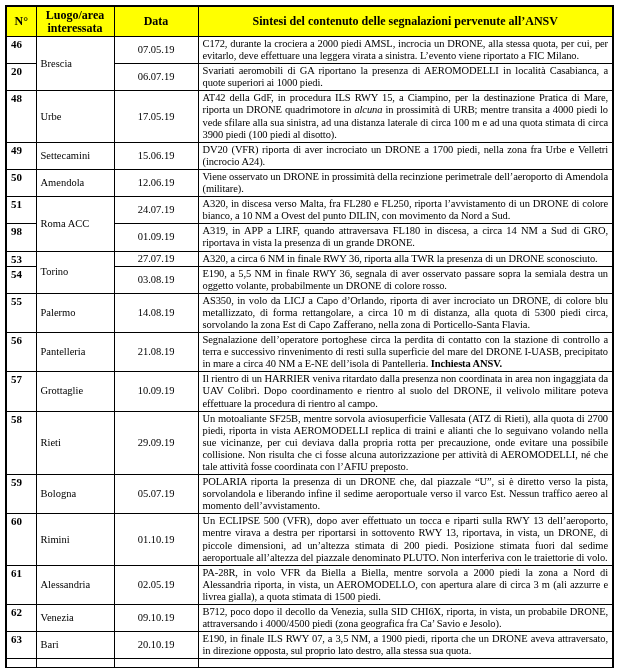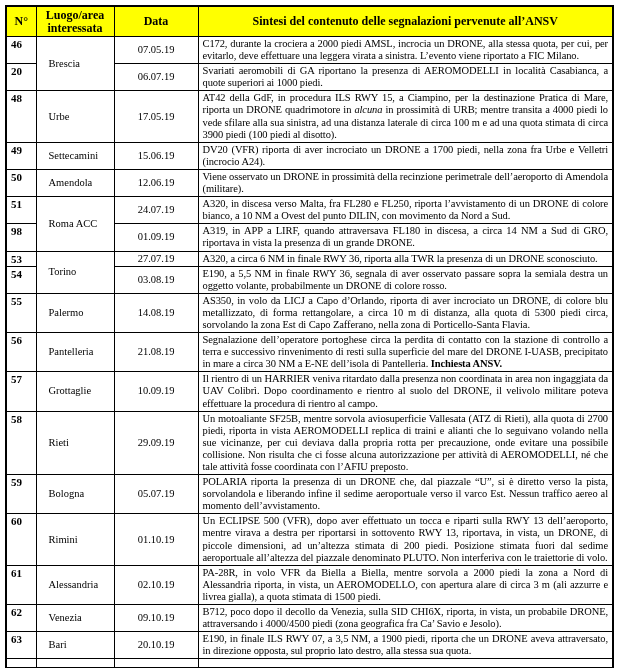--- a/index.html
+++ b/index.html
@@ -33,21 +33,21 @@
     line-height: 12.5px;
     padding: 2px 1px;
   }
   td {
     font-size: 10.5px;
     line-height: 12.1px;
     padding: 1px 4px;
     vertical-align: top;
   }
   td.num  { font-weight: bold; font-size: 11px; padding-left: 4px; }
-  td.loc  { vertical-align: middle; padding-left: 12px; }
+  td.loc  { vertical-align: middle; padding-left: 4px; }
   td.date { vertical-align: middle; text-align: center; }
   td.text { text-align: justify; letter-spacing: -0.1px; }
   tr.stub td { height: 9px; }
 </style>
 </head>
 <body>
 
 <div class="page">
   <table class="report">
     <colgroup>
@@ -119,21 +119,21 @@
         <tr>
           <td class="num">55</td>
           <td class="loc">Palermo</td>
           <td class="date">14.08.19</td>
           <td class="text"><span>AS350, in volo da LICJ a Capo d’Orlando, riporta di aver incrociato un DRONE, di colore blu metallizzato, di forma rettangolare, a circa 10 m di distanza, alla quota di 5300 piedi circa, sorvolando la zona Est di Capo Zafferano, nella zona di Porticello-Santa Flavia.</span></td>
         </tr>
         <tr>
           <td class="num">56</td>
           <td class="loc">Pantelleria</td>
           <td class="date">21.08.19</td>
-          <td class="text"><span>Segnalazione dell’operatore portoghese circa la perdita di contatto con la stazione di controllo a terra e successivo rinvenimento di resti sulla superficie del mare del DRONE I-UASB, precipitato in mare a circa 30 NM a E-NE dell’isola di Pantelleria. </span><b>Inchiesta ANSV.</b></td>
+          <td class="text"><span>Segnalazione dell’operatore portoghese circa la perdita di contatto con la stazione di controllo a terra e successivo rinvenimento di resti sulla superficie del mare del DRONE I-UASB, precipitato in mare a circa 40 NM a E-NE dell’isola di Pantelleria. </span><b>Inchiesta ANSV.</b></td>
         </tr>
         <tr>
           <td class="num">57</td>
           <td class="loc">Grottaglie</td>
           <td class="date">10.09.19</td>
           <td class="text"><span>Il rientro di un HARRIER veniva ritardato dalla presenza non coordinata in area non ingaggiata da UAV Colibrì. Dopo coordinamento e rientro al suolo del DRONE, il velivolo militare poteva effettuare la procedura di rientro al campo.</span></td>
         </tr>
         <tr>
           <td class="num">58</td>
           <td class="loc">Rieti</td>
@@ -148,21 +148,21 @@
         </tr>
         <tr>
           <td class="num">60</td>
           <td class="loc">Rimini</td>
           <td class="date">01.10.19</td>
           <td class="text"><span>Un ECLIPSE 500 (VFR), dopo aver effettuato un tocca e riparti sulla RWY 13 dell’aeroporto, mentre virava a destra per riportarsi in sottovento RWY 13, riportava, in vista, un DRONE, di piccole dimensioni, ad un’altezza stimata di 200 piedi. Posizione stimata fuori dal sedime aeroportuale all’altezza del piazzale denominato PLUTO. Non interferiva con le traiettorie di volo.</span></td>
         </tr>
         <tr>
           <td class="num">61</td>
           <td class="loc">Alessandria</td>
-          <td class="date">02.10.19</td>
+          <td class="date">02.05.19</td>
           <td class="text"><span>PA-28R, in volo VFR da Biella a Biella, mentre sorvola a 2000 piedi la zona a Nord di Alessandria riporta, in vista, un AEROMODELLO, con apertura alare di circa 3 m (ali azzurre e livrea gialla), a quota stimata di 1500 piedi.</span></td>
         </tr>
         <tr>
           <td class="num">62</td>
           <td class="loc">Venezia</td>
           <td class="date">09.10.19</td>
           <td class="text"><span>B712, poco dopo il decollo da Venezia, sulla SID CHI6X, riporta, in vista, un probabile DRONE, attraversando i 4000/4500 piedi (zona geografica fra Ca’ Savio e Jesolo).</span></td>
         </tr>
         <tr>
           <td class="num">63</td>

